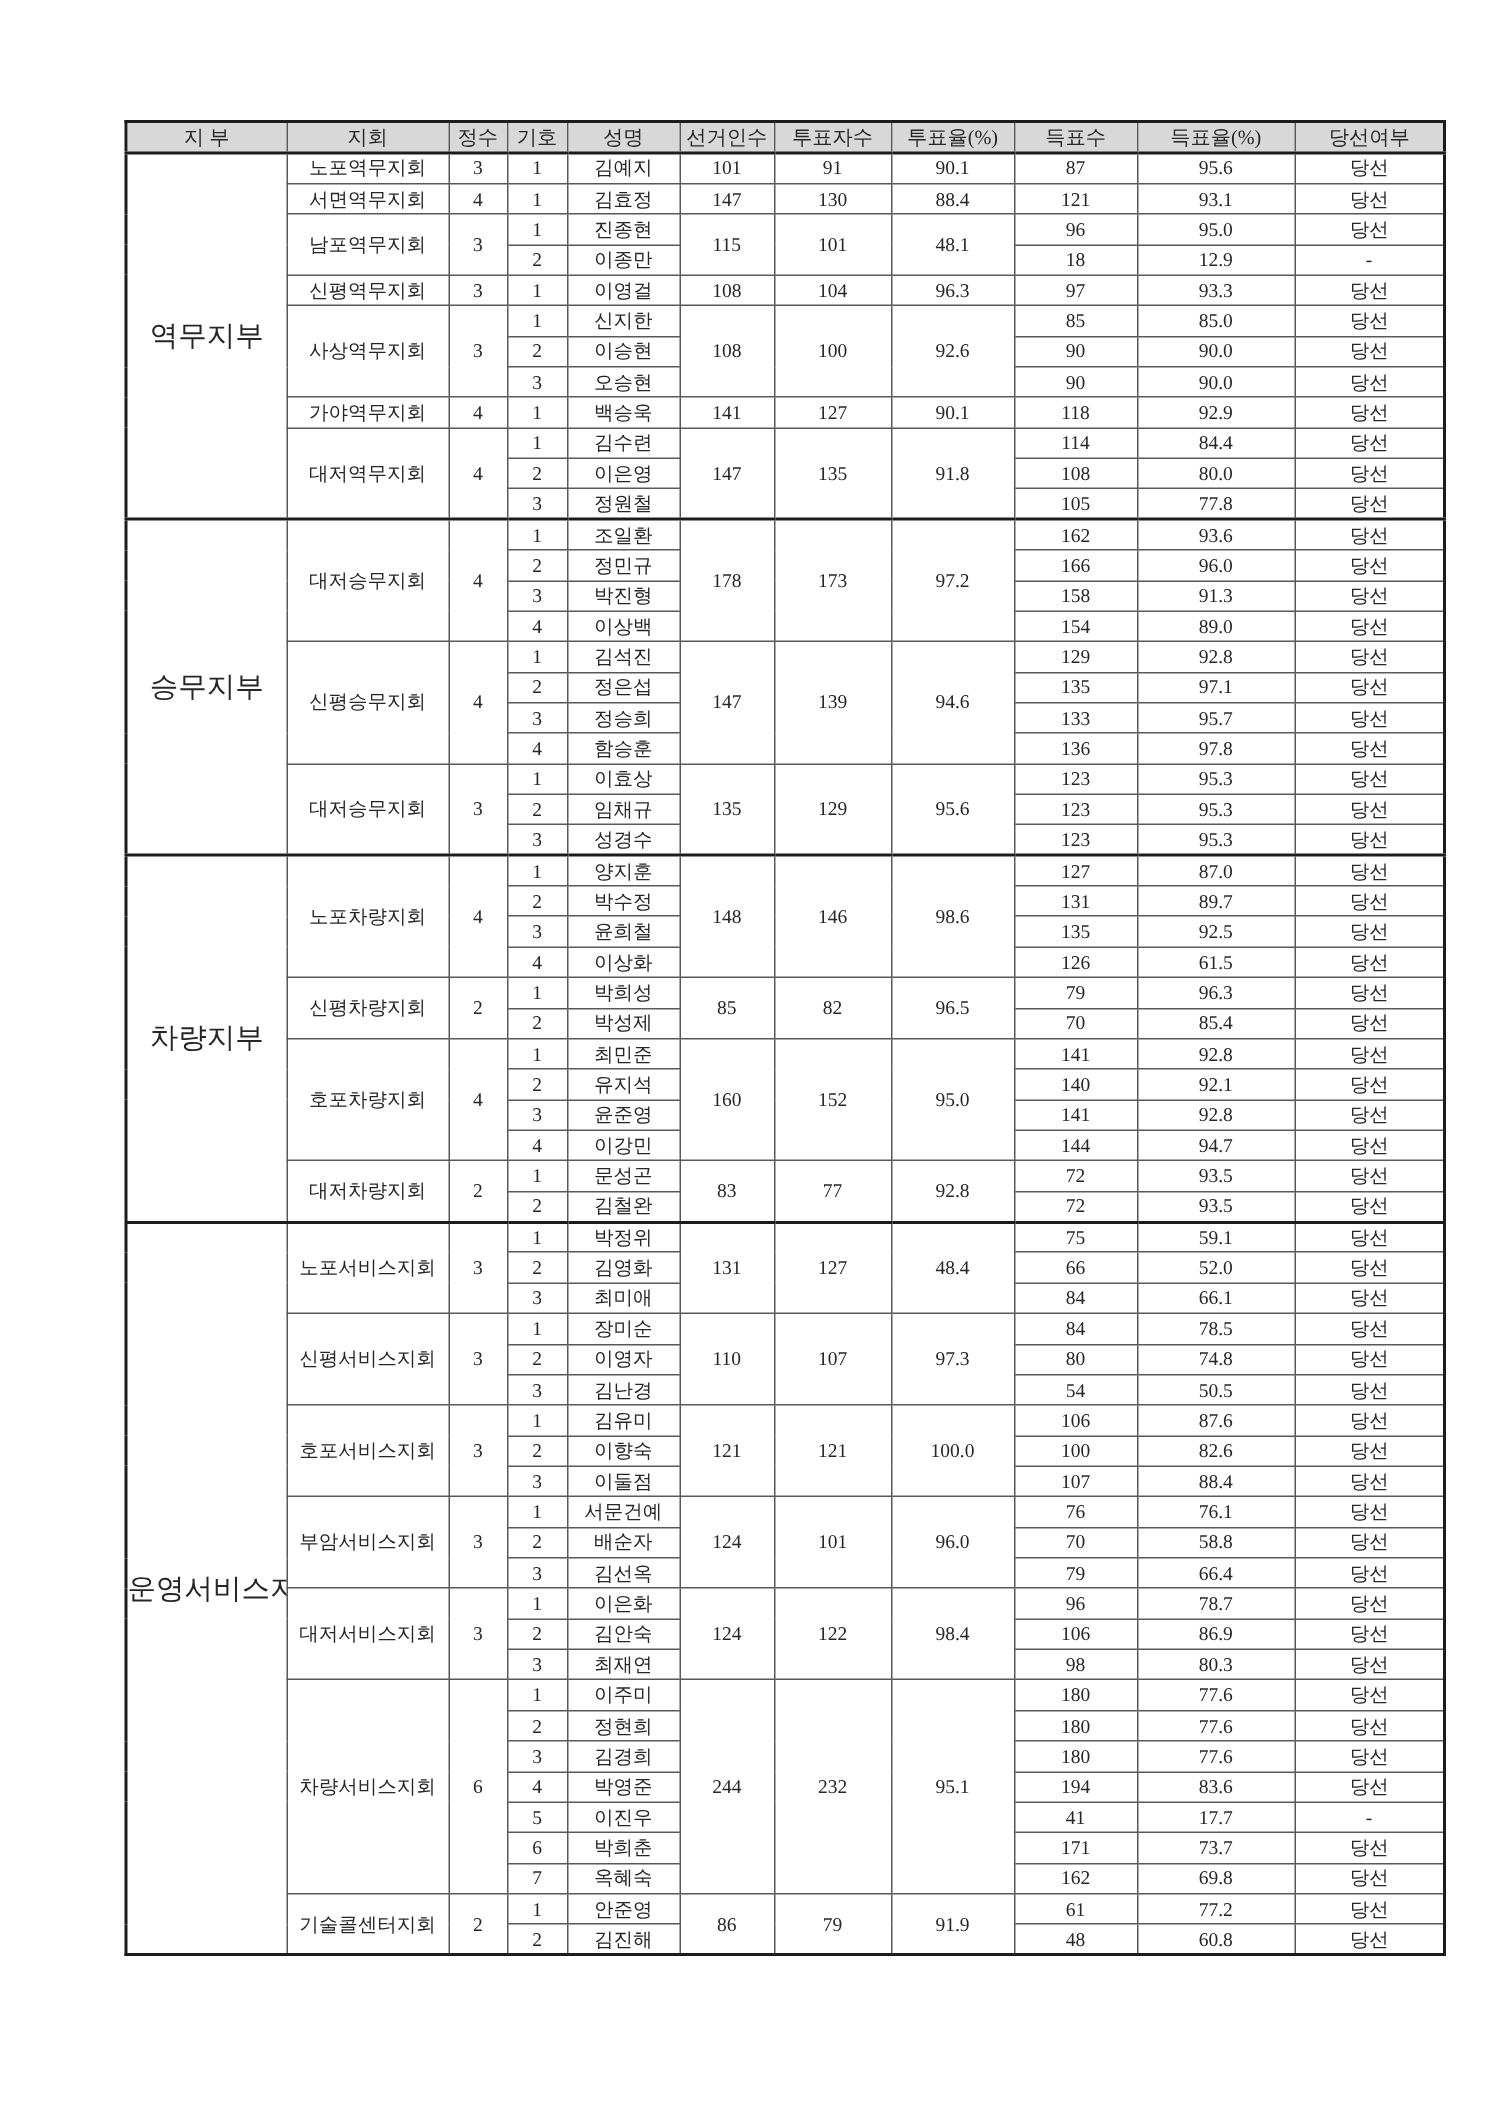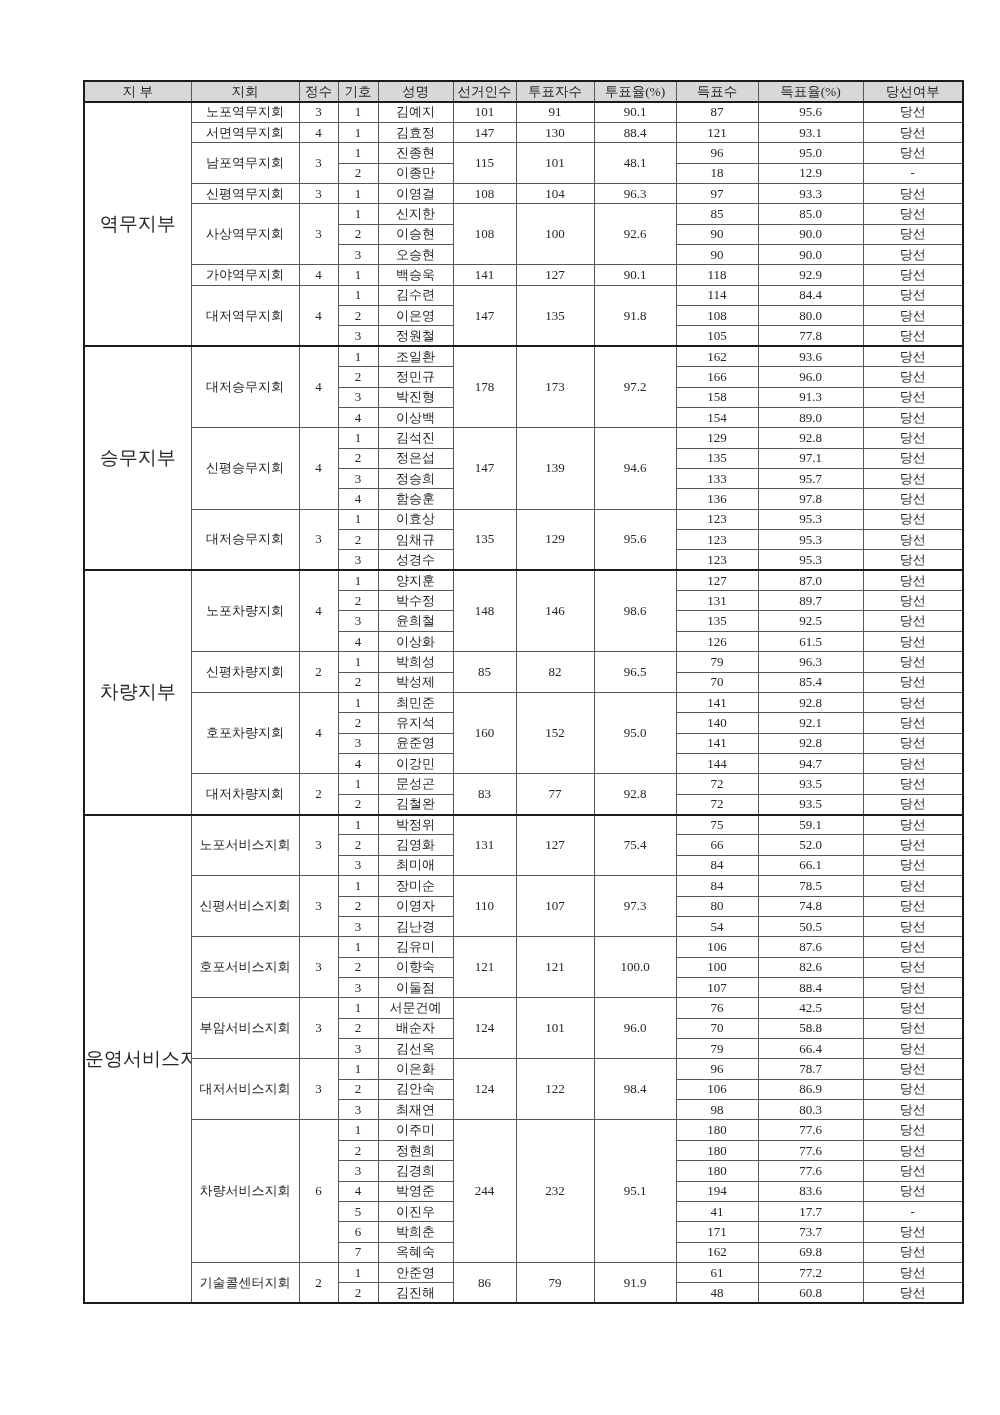--- a/index.html
+++ b/index.html
@@ -393,21 +393,21 @@
           <td class="cell-elected">당선</td>
         </tr>
         <tr class="sec-start">
           <td class="cell-branch" rowspan="24">운영서비스지부</td>
           <td class="cell-chapter" rowspan="3">노포서비스지회</td>
           <td class="cell-quota" rowspan="3">3</td>
           <td class="cell-number">1</td>
           <td class="cell-name">박정위</td>
           <td class="cell-electors" rowspan="3">131</td>
           <td class="cell-voters" rowspan="3">127</td>
-          <td class="cell-turnout" rowspan="3">75.4</td>
+          <td class="cell-turnout" rowspan="3">48.4</td>
           <td class="cell-votes">75</td>
           <td class="cell-vote-rate">59.1</td>
           <td class="cell-elected">당선</td>
         </tr>
         <tr>
           <td class="cell-number">2</td>
           <td class="cell-name">김영화</td>
           <td class="cell-votes">66</td>
           <td class="cell-vote-rate">52.0</td>
           <td class="cell-elected">당선</td>
@@ -473,21 +473,21 @@
         </tr>
         <tr>
           <td class="cell-chapter" rowspan="3">부암서비스지회</td>
           <td class="cell-quota" rowspan="3">3</td>
           <td class="cell-number">1</td>
           <td class="cell-name">서문건예</td>
           <td class="cell-electors" rowspan="3">124</td>
           <td class="cell-voters" rowspan="3">101</td>
           <td class="cell-turnout" rowspan="3">96.0</td>
           <td class="cell-votes">76</td>
-          <td class="cell-vote-rate">42.5</td>
+          <td class="cell-vote-rate">76.1</td>
           <td class="cell-elected">당선</td>
         </tr>
         <tr>
           <td class="cell-number">2</td>
           <td class="cell-name">배순자</td>
           <td class="cell-votes">70</td>
           <td class="cell-vote-rate">58.8</td>
           <td class="cell-elected">당선</td>
         </tr>
         <tr>

